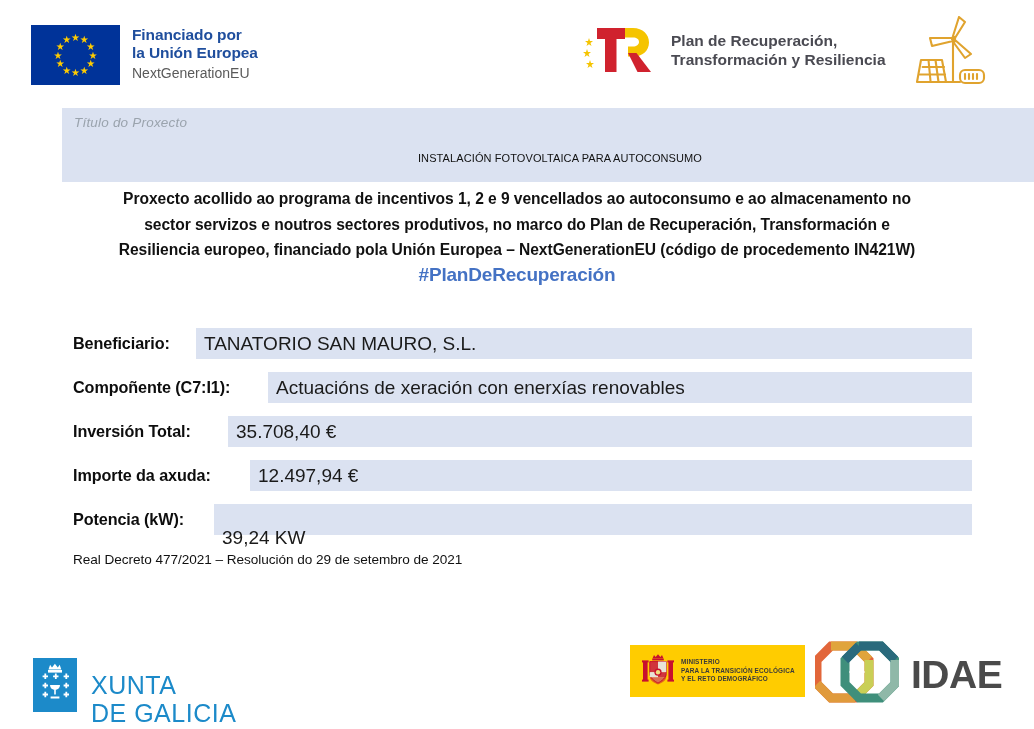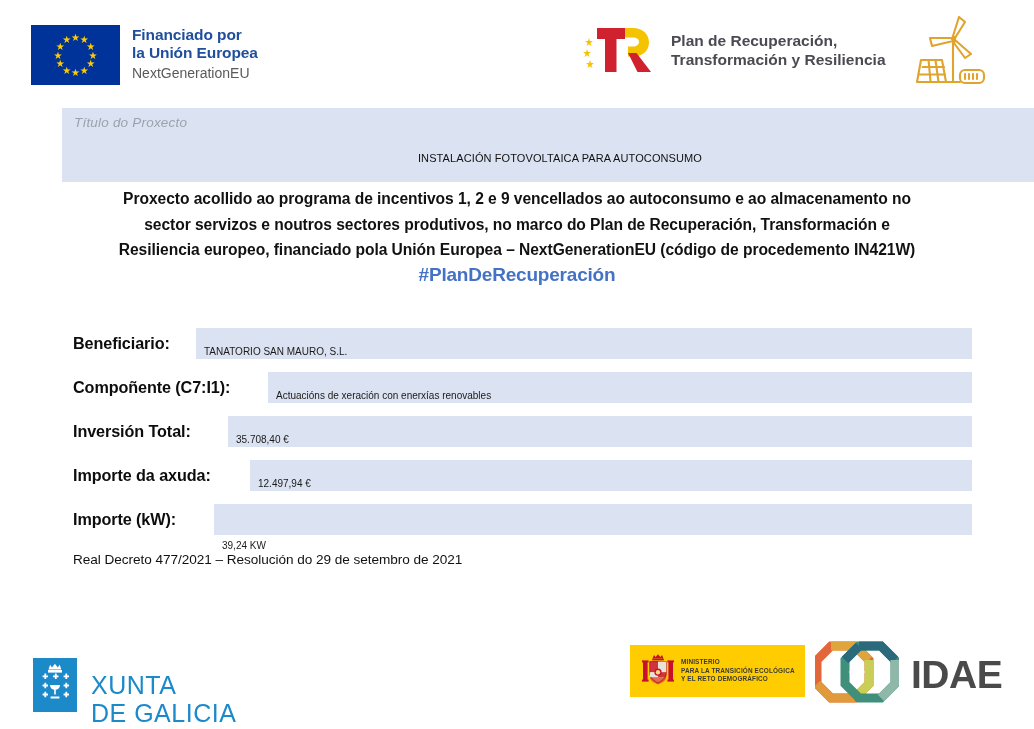--- a/index.html
+++ b/index.html
@@ -182,24 +182,24 @@
   .field-bar {
     position: absolute;
     top: 0;
     height: 31px;
     background: #dbe2f1;
     right: 62px;
     z-index: 1;
   }
   .field-value {
     position: absolute;
-    top: 8px;
+    top: 0;
     height: 31px;
     line-height: 31px;
-    font-size: 10px;
+    font-size: 19px;
     color: #1a1a1a;
     white-space: nowrap;
     z-index: 2;
   }
 
   .decree {
     position: absolute;
     left: 73px;
     top: 552px;
     font-size: 13.6px;
@@ -380,21 +380,21 @@
       <div class="field-label">Inversión Total:</div>
       <div class="field-value" style="left: 236px;">35.708,40 €</div>
     </div>
     <div class="field-row">
       <div class="field-bar" style="left: 250px;"></div>
       <div class="field-label">Importe da axuda:</div>
       <div class="field-value" style="left: 258px;">12.497,94 €</div>
     </div>
     <div class="field-row">
       <div class="field-bar" style="left: 214px;"></div>
-      <div class="field-label">Importe (kW):</div>
+      <div class="field-label">Potencia (kW):</div>
       <div class="field-value" style="left: 222px; margin-top: 18px;">39,24 KW</div>
     </div>
   </div>
 
 <div class="decree">Real Decreto 477/2021 –  Resolución do 29 de setembro de 2021</div>
 
 <div class="xunta-logo">
   <div class="xunta-shield">
     <svg width="44" height="54" viewBox="0 0 44 54" aria-hidden="true">
       <rect x="0" y="0" width="44" height="54" fill="#1C8AC9"></rect>

